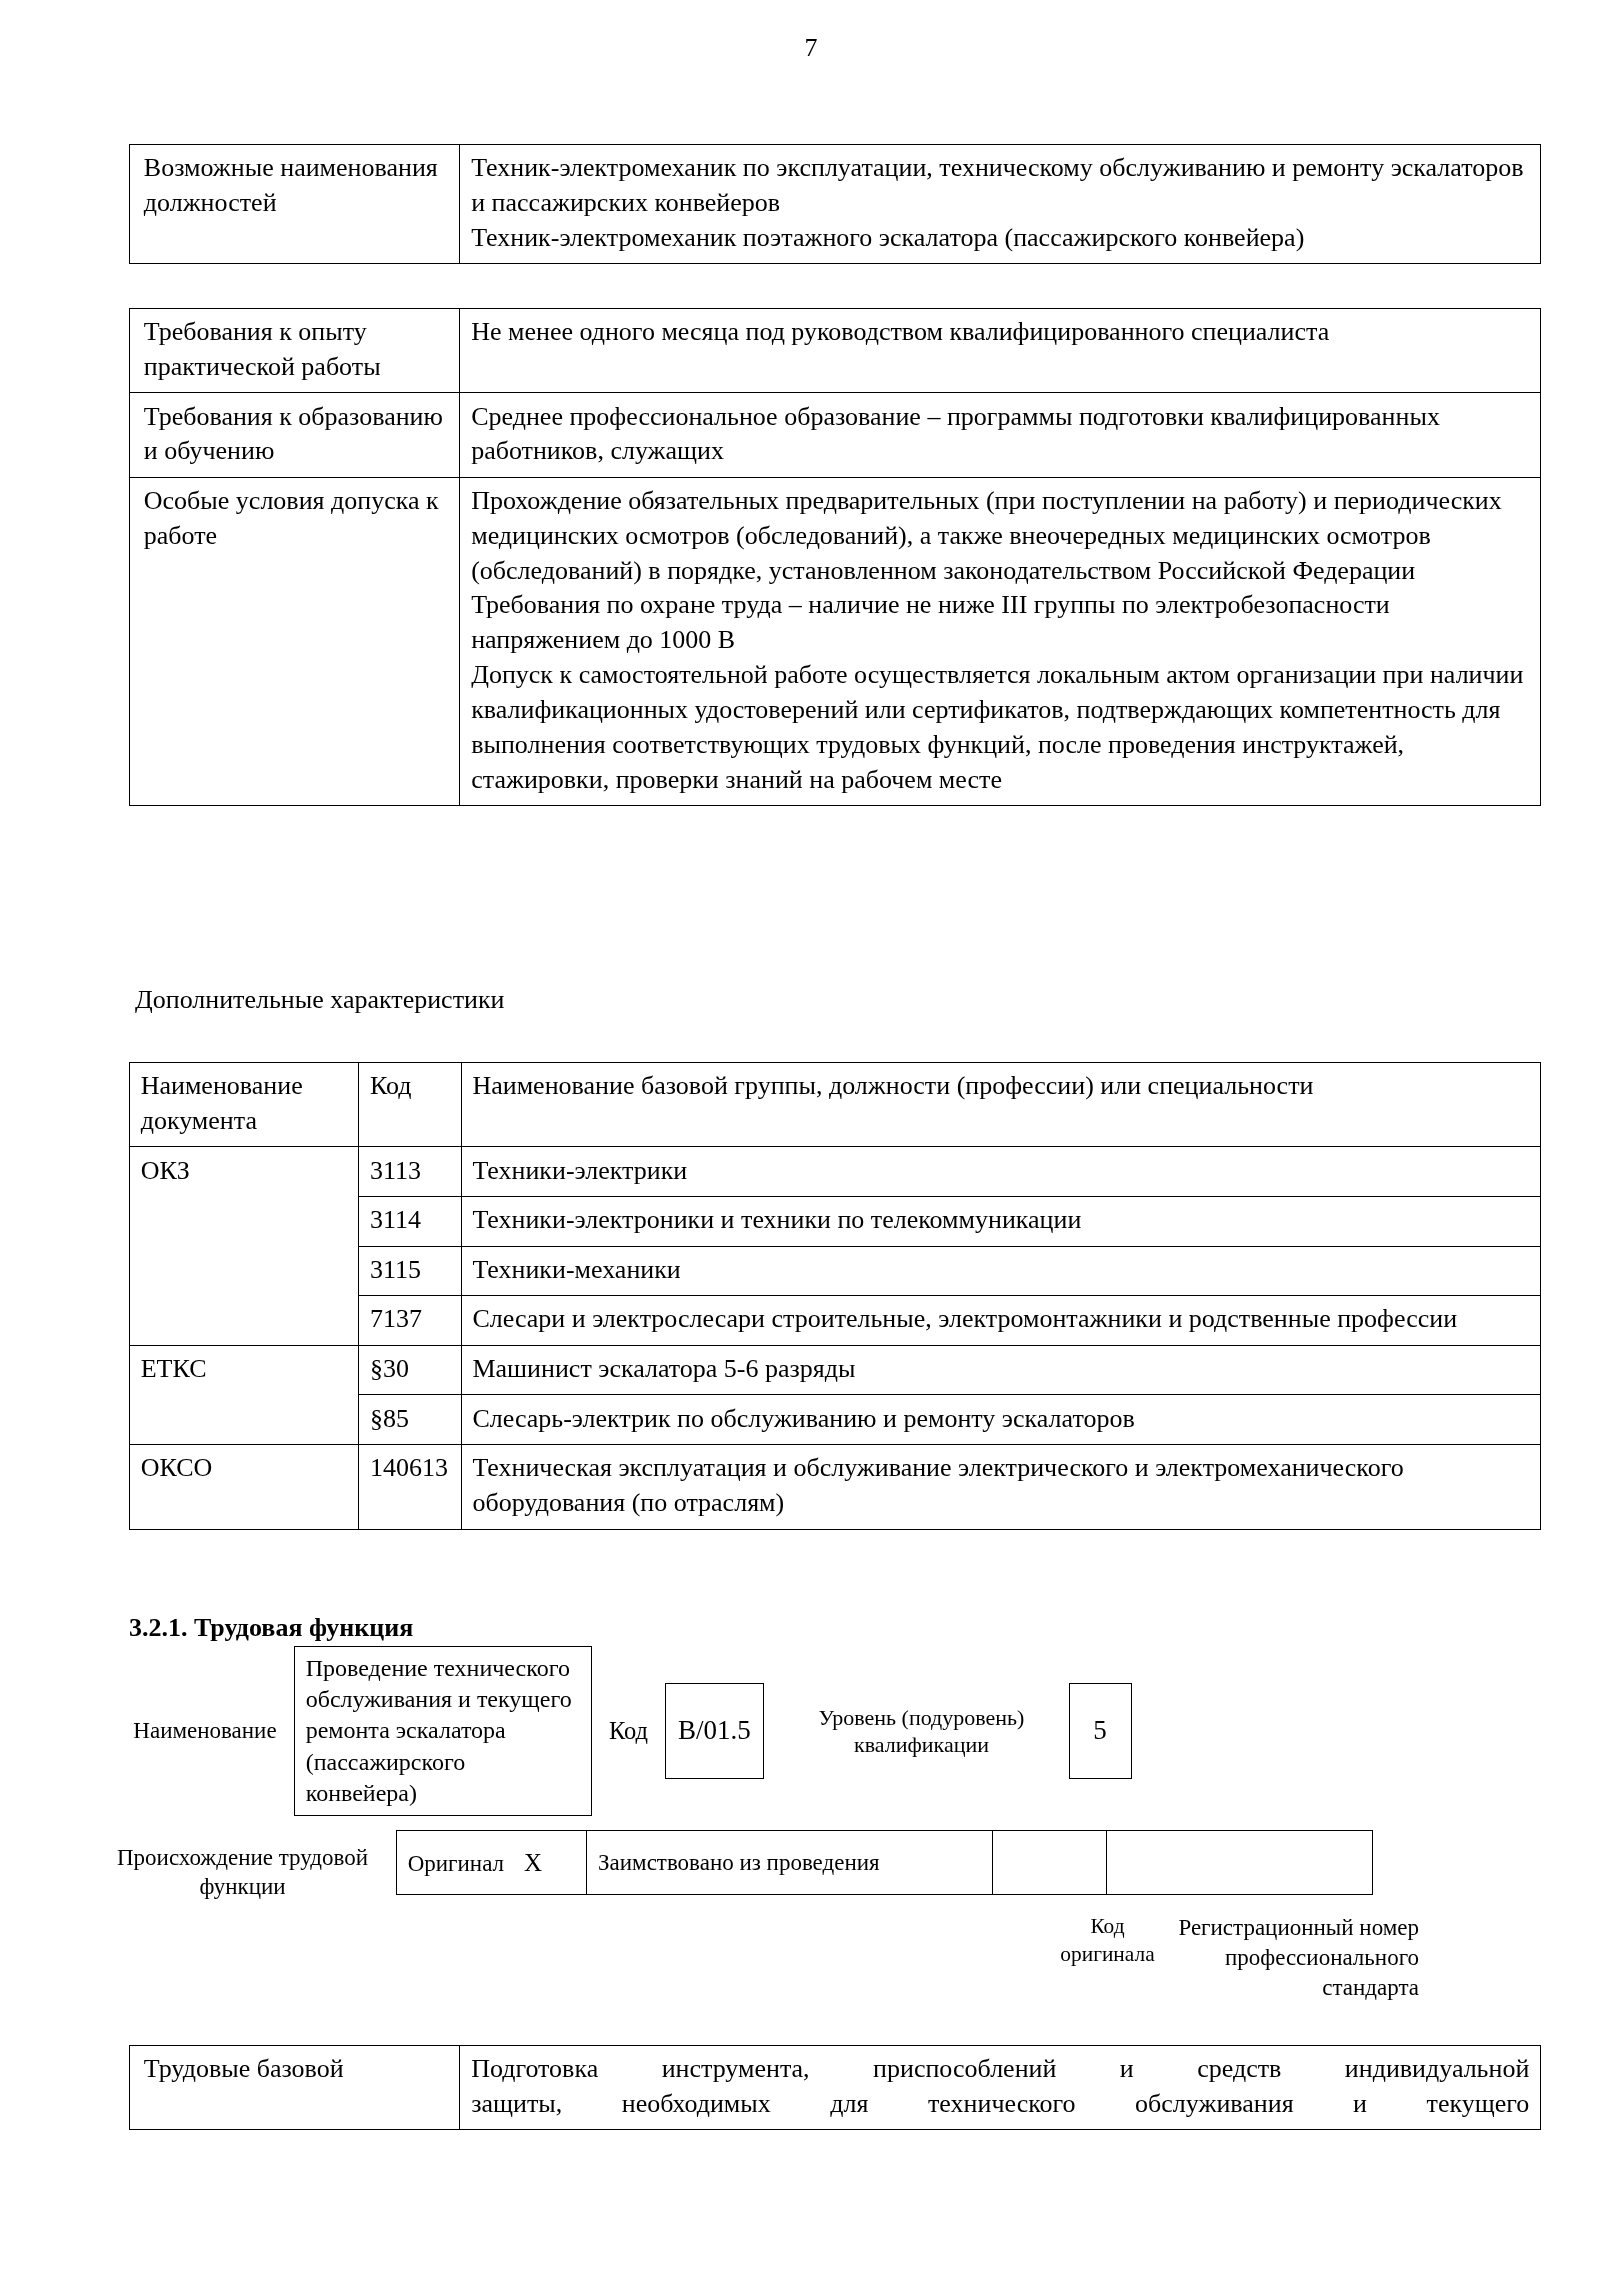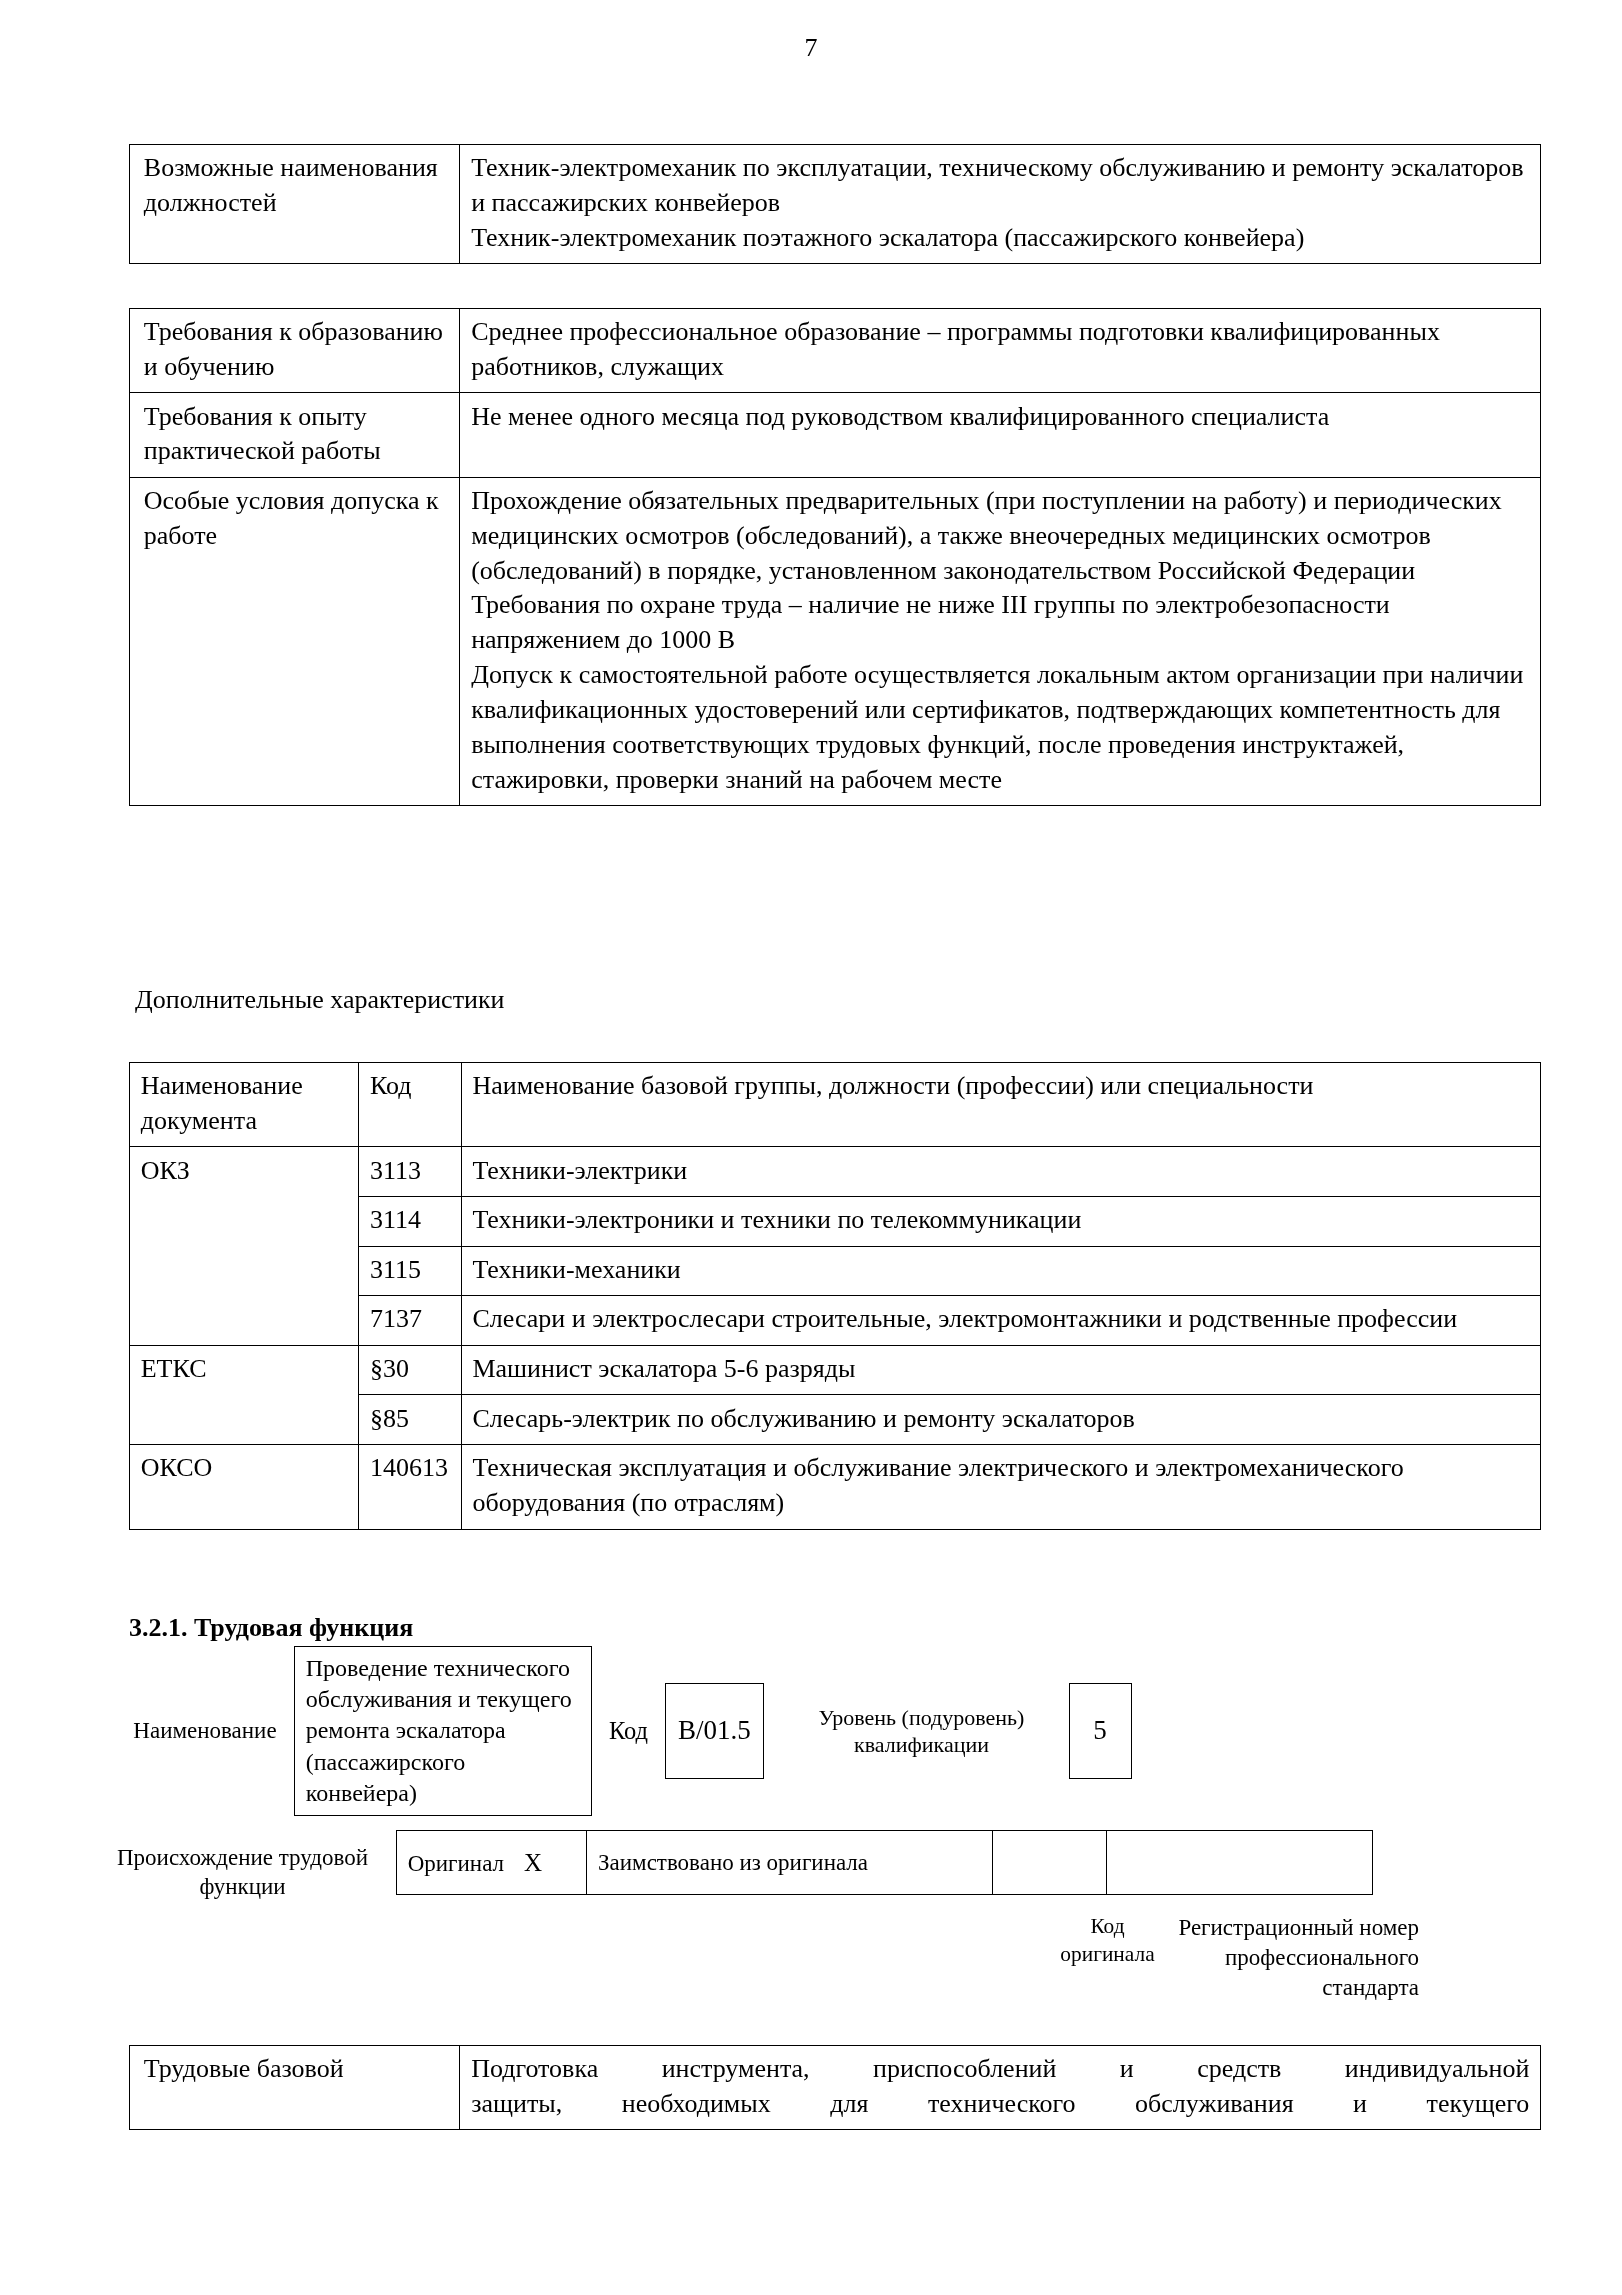--- a/index.html
+++ b/index.html
@@ -239,29 +239,29 @@
         <div>Техник-электромеханик по эксплуатации, техническому обслуживанию и ремонту эскалаторов и пассажирских конвейеров</div>
         <div>Техник-электромеханик поэтажного эскалатора (пассажирского конвейера)</div>
       </td>
     </tr>
   </tbody>
     </table>
 
   <table class="doc-table" id="table-requirements">
     <tbody>
         <tr>
+      <td class="label">Требования к опыту практической работы</td>
+      <td>
+        <div>Не менее одного месяца под руководством квалифицированного специалиста</div>
+      </td>
+    </tr>
+    <tr>
       <td class="label">Требования к образованию и обучению</td>
       <td>
         <div>Среднее профессиональное образование – программы подготовки квалифицированных работников, служащих</div>
-      </td>
-    </tr>
-    <tr>
-      <td class="label">Требования к опыту практической работы</td>
-      <td>
-        <div>Не менее одного месяца под руководством квалифицированного специалиста</div>
       </td>
     </tr>
     <tr>
       <td class="label">Особые условия допуска к работе</td>
       <td>
         <div>Прохождение обязательных предварительных (при поступлении на работу) и периодических медицинских осмотров (обследований), а также внеочередных медицинских осмотров (обследований) в порядке, установленном законодательством Российской Федерации</div>
         <div>Требования по охране труда – наличие не ниже III группы по электробезопасности напряжением до 1000 В</div>
         <div>Допуск к самостоятельной работе осуществляется локальным актом организации при наличии квалификационных удостоверений или сертификатов, подтверждающих компетентность для выполнения соответствующих трудовых функций, после проведения инструктажей, стажировки, проверки знаний на рабочем месте</div>
       </td>
     </tr>
@@ -323,21 +323,21 @@
   </div>
 
   <div id="tf-origin-row">
     <div id="tf-label-origin">Происхождение трудовой функции</div>
     <table id="origin-table">
       <tbody>
           <tr>
         <td class="c-orig">
           <span>Оригинал</span><span class="orig-mark">X</span>
         </td>
-        <td class="c-borrowed">Заимствовано из оригинала</td>
+        <td class="c-borrowed">Заимствовано из проведения</td>
         <td class="c-code"></td>
         <td class="c-reg"></td>
       </tr>
     </tbody>
       </table>
   </div>
 
   <div id="origin-caption-code">Код оригинала</div>
   <div id="origin-caption-reg">Регистрационный номер профессионального стандарта</div>
 

